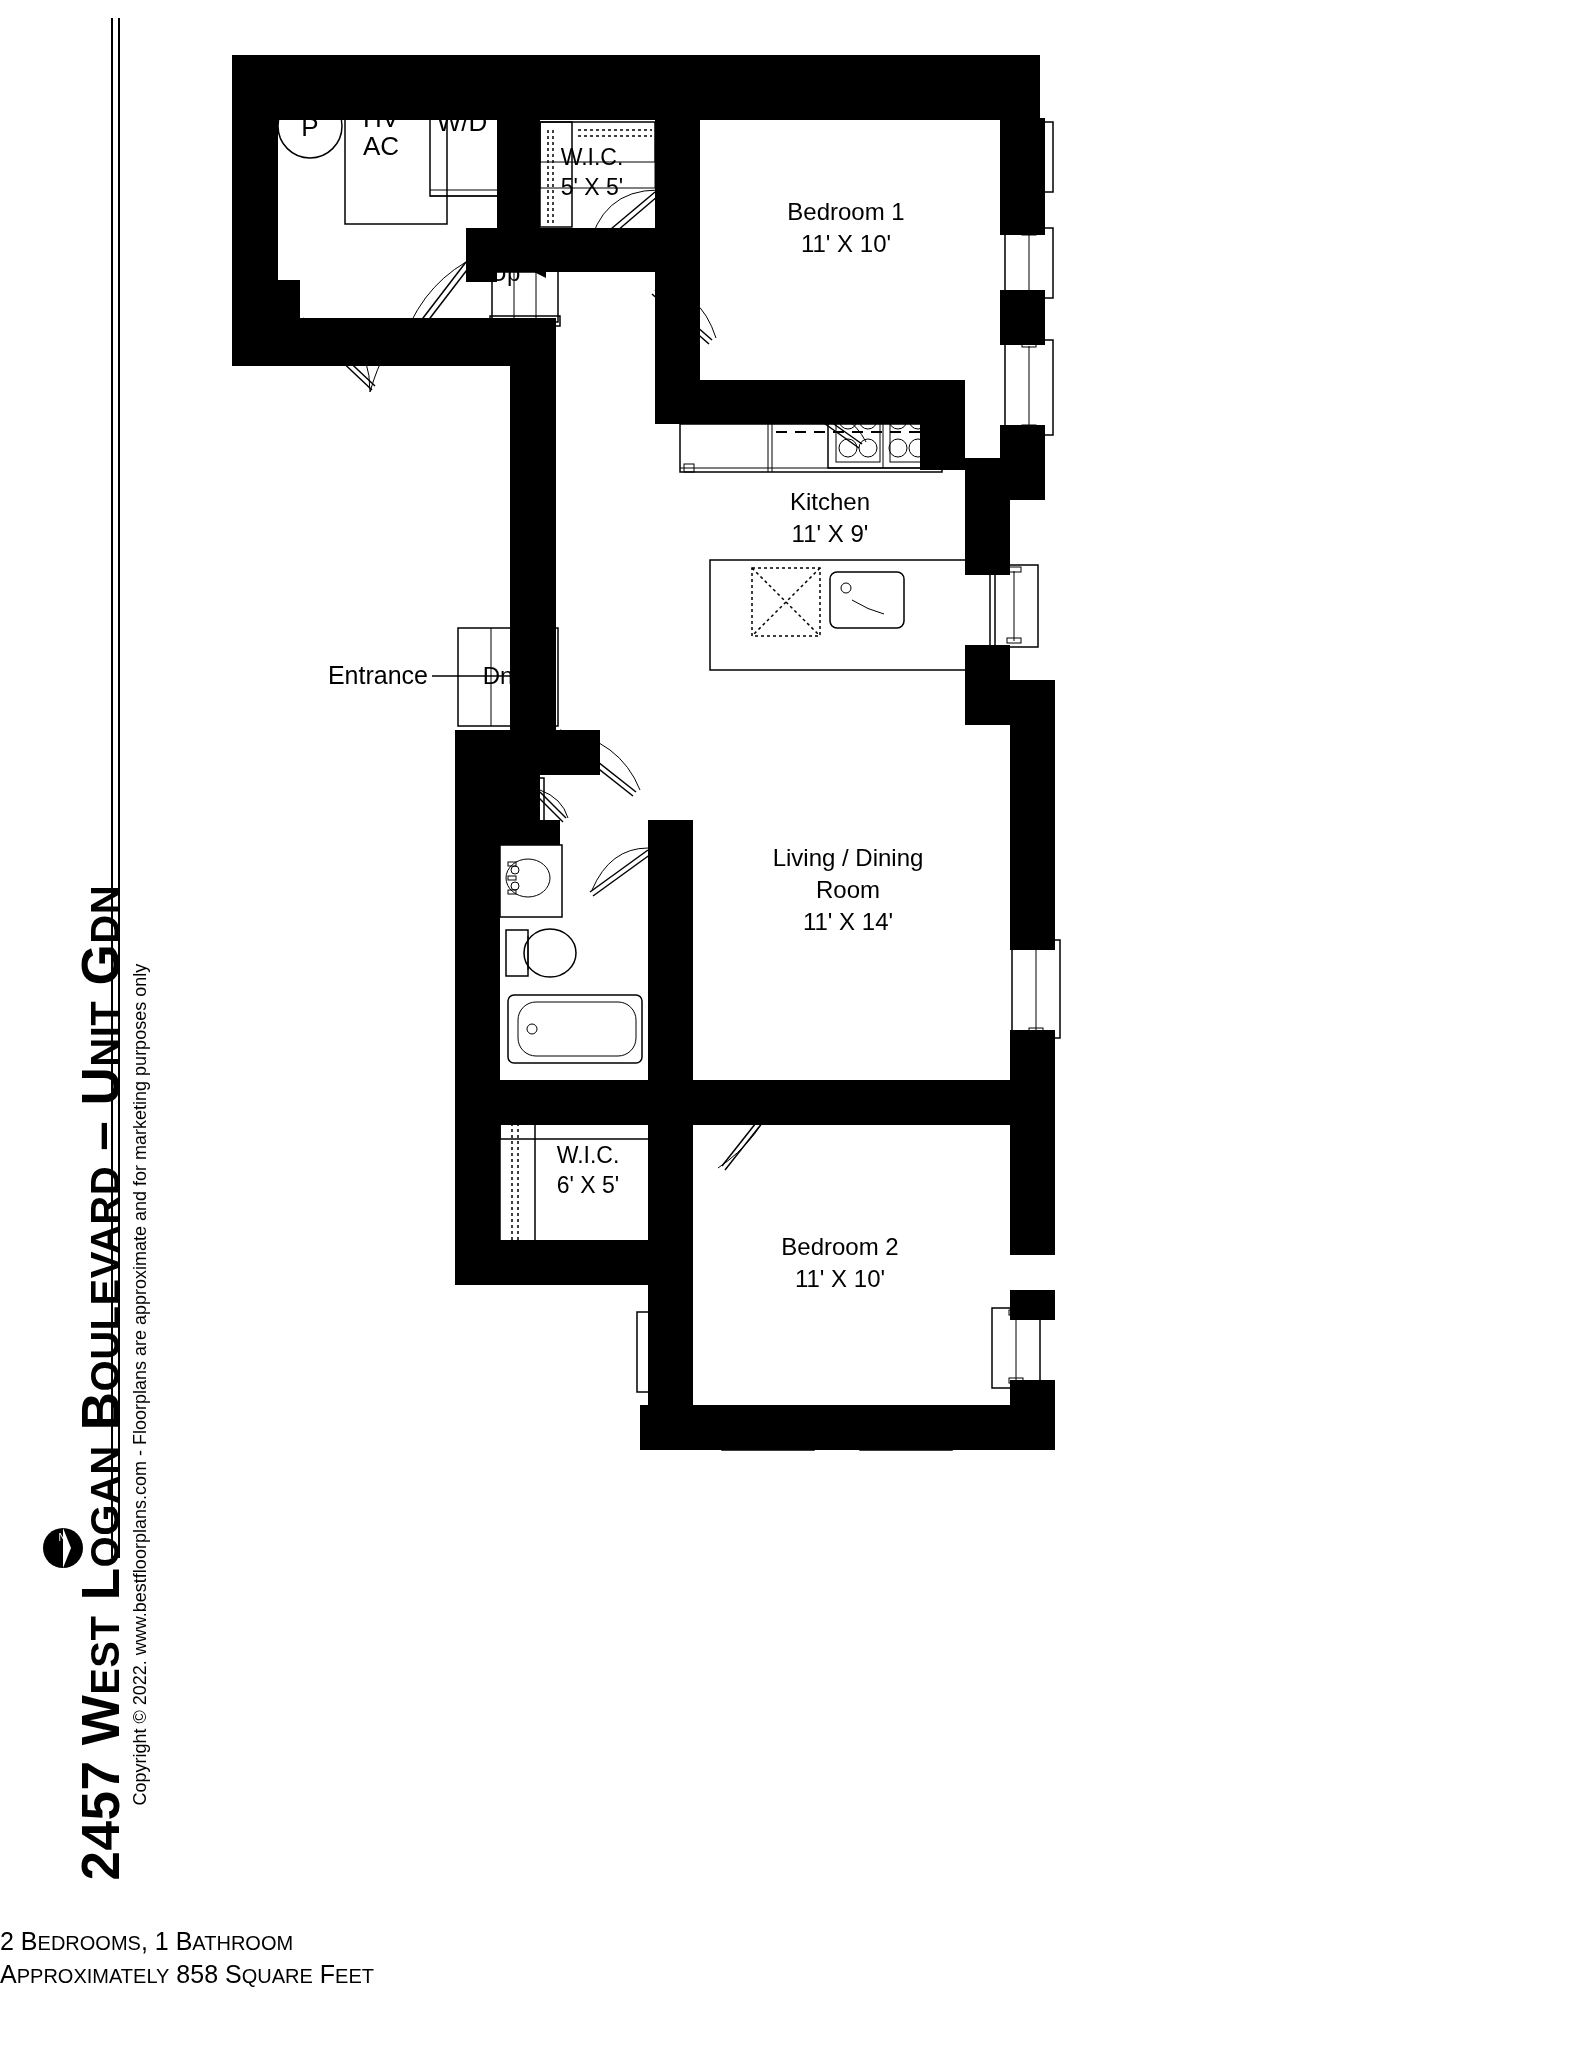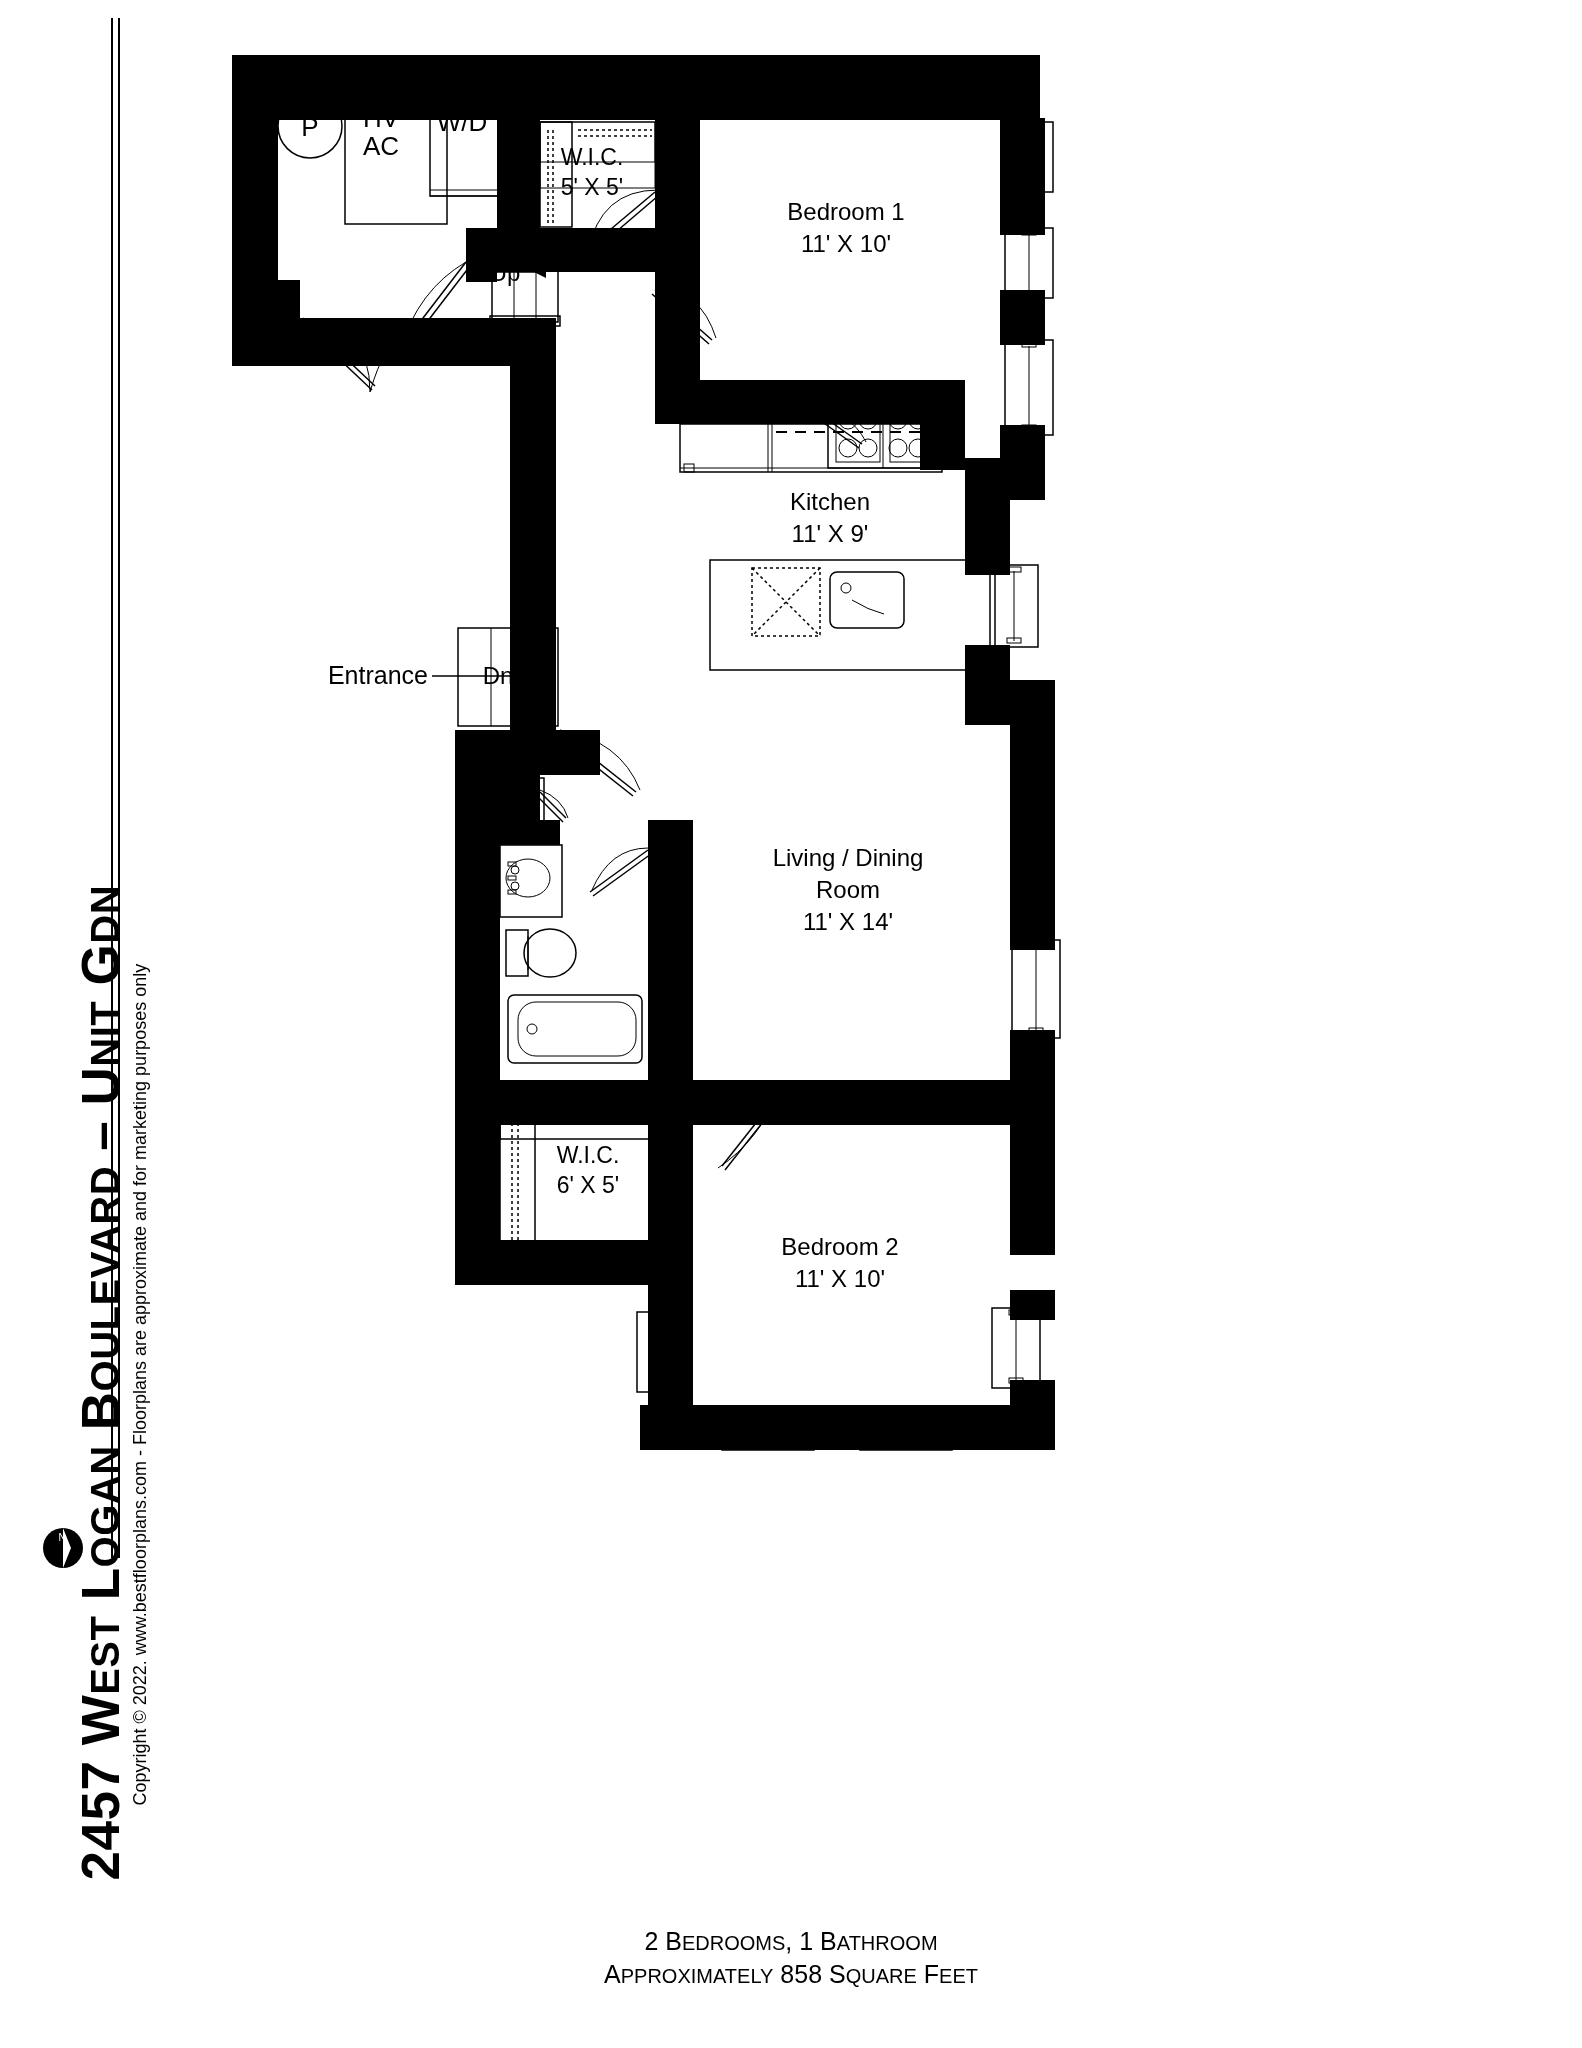--- a/index.html
+++ b/index.html
@@ -45,21 +45,21 @@
     position:absolute;background:#000;
   }
   .rule.r1{left:111px;top:18px;width:2px;height:1540px;}
   .rule.r2{left:118px;top:18px;width:2px;height:1540px;}
 
   
   .compass{position:absolute;left:35px;top:1520px;width:56px;height:56px;}
 
   
   .caption{
-    position:absolute;left:0;top:1925px;width:1582px;text-align:center;
+    position:absolute;left:0;top:1925px;width:1582px;text-align:left;
     line-height:1.32;
   }
   .caption .line{font-size:25px;white-space:nowrap;}
   .caption .sc{font-size:20px;}
 
   
   #plan{position:absolute;left:0;top:0;}
   .wall{fill:#000;}
   .thin15{fill:none;stroke:#000;stroke-width:1.5;}
   .thin1{fill:none;stroke:#000;stroke-width:1;}

